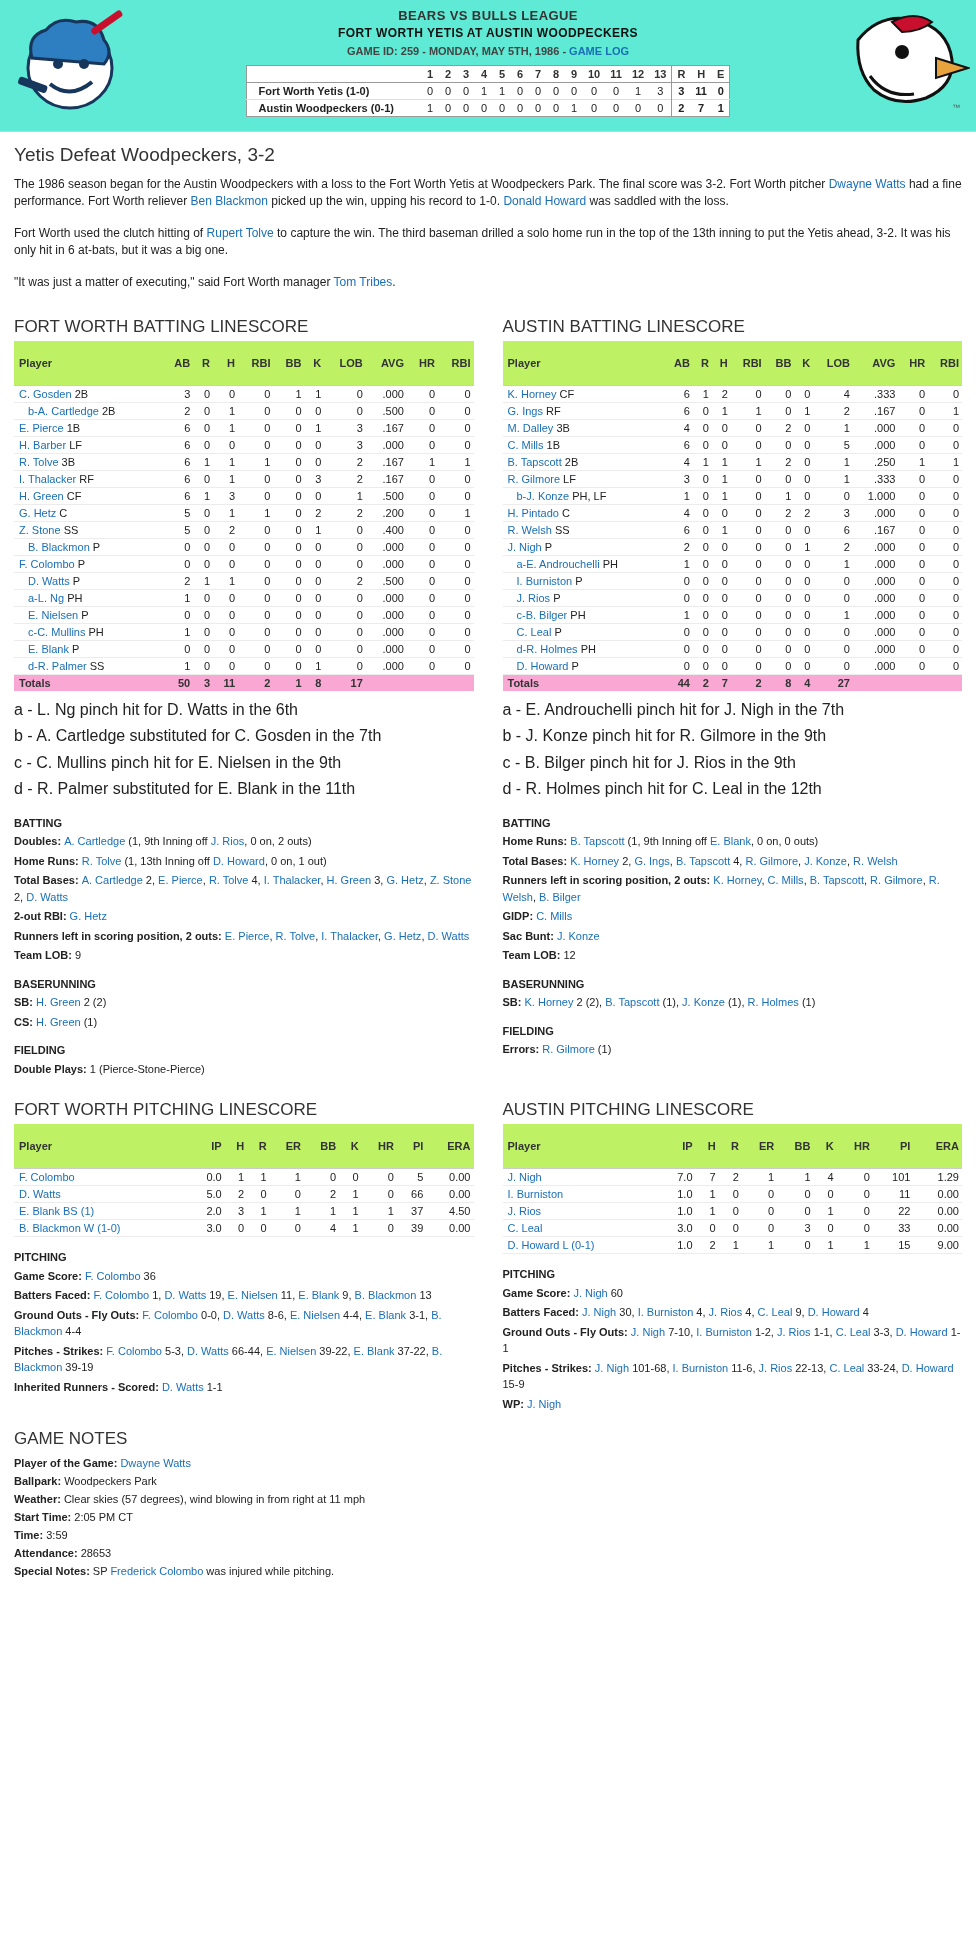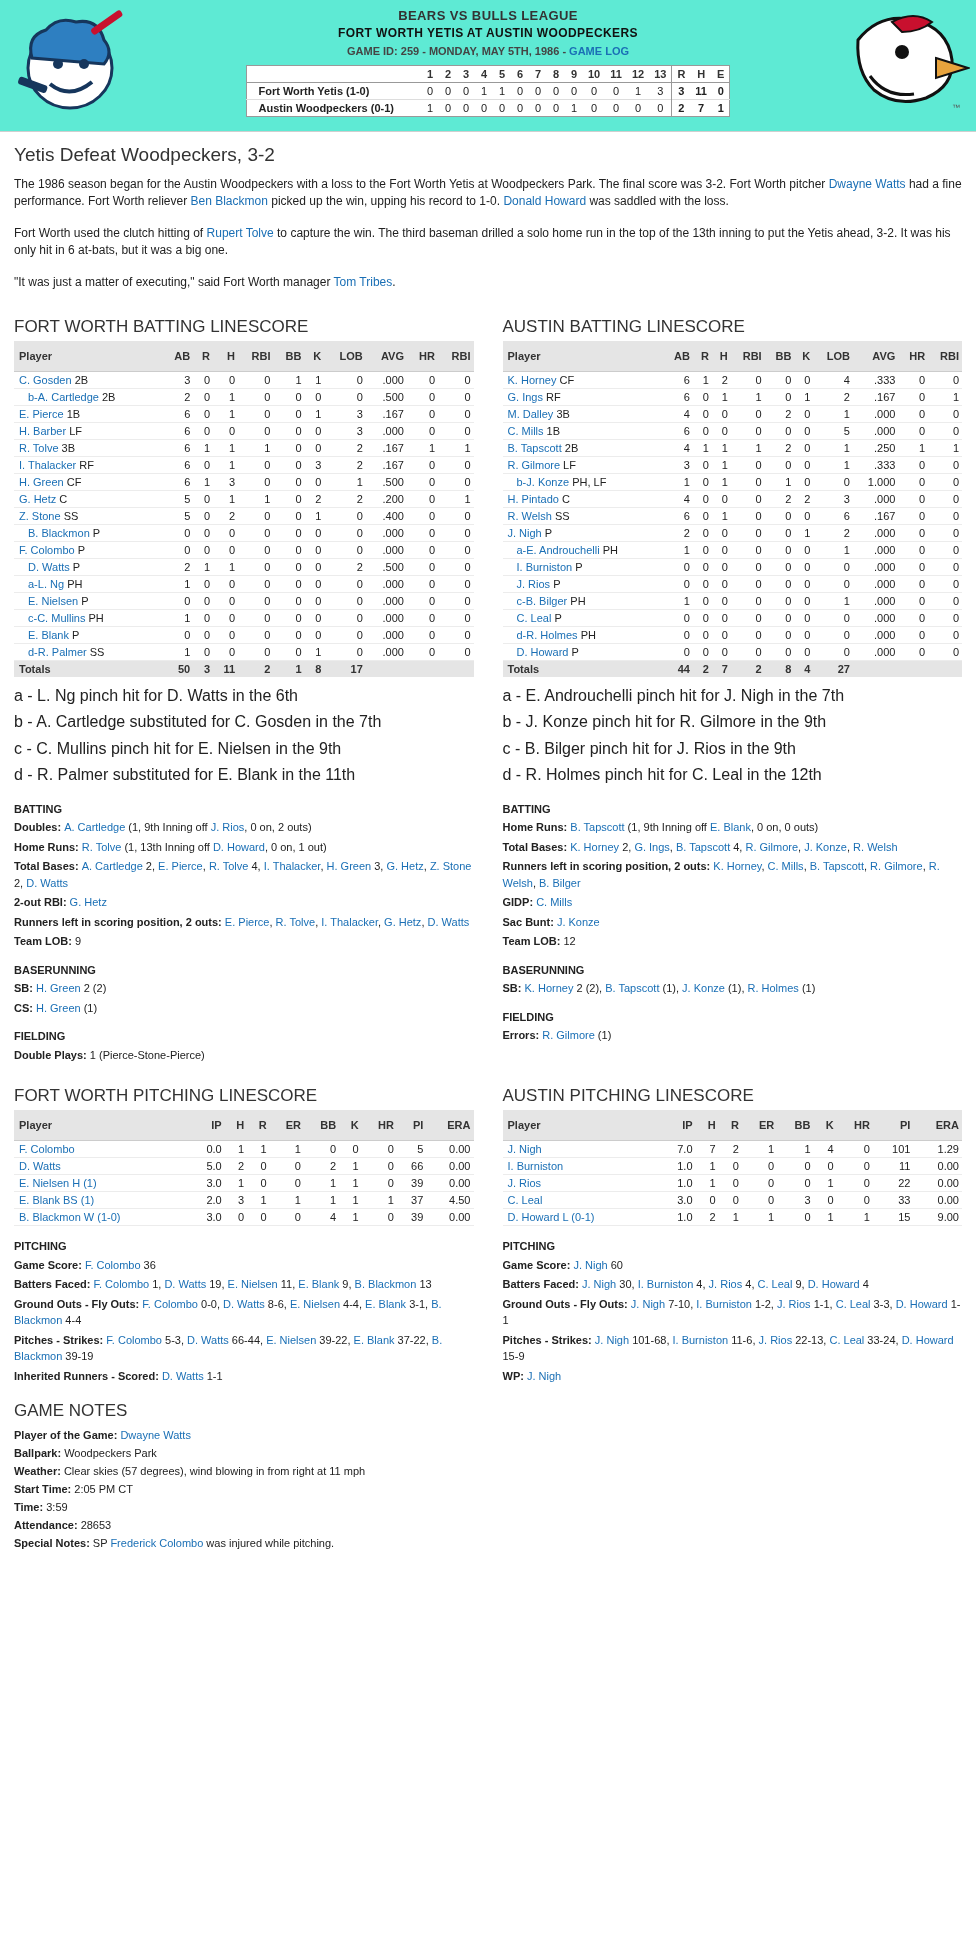--- a/index.html
+++ b/index.html
@@ -42,25 +42,25 @@
   .recap { padding: 12px 14px 6px 14px; }
   .recap h2 { font-size: 19px; font-weight: normal; color:#333; margin: 0 0 10px 0; }
   .recap p { margin: 0 0 14px 0; line-height: 1.45; font-size: 12px; }
 
   .cols { display:flex; gap: 17px; padding: 0 8px; }
   .col { width: 50%; padding: 0 6px; }
 
   .sec-title { font-size: 17px; color:#333; font-weight: normal; margin: 6px 0 4px 0; }
 
   table.stats { width:100%; border-collapse: collapse; font-size: 11px; }
-  table.stats thead th { background:#e5e5e5; color:#333; font-weight:bold; padding:9px 3px; text-align:right; border-bottom:1px solid #ccc;}
+  table.stats thead th { background:#bef264; color:#333; font-weight:bold; padding:16px 3px; text-align:right; border-bottom:1px solid #ccc;}
   table.stats thead th.first { text-align:left; padding-left:5px;}
   table.stats td { padding: 2px 3px; text-align:right; border-bottom:1px solid #ececec;}
   table.stats td.first { text-align:left; padding-left:5px; }
-  table.stats tr.totals td { background:#e5e5e5; font-weight:bold; color:#333; border-bottom:none;}
+  table.stats tr.totals td { background:#f9a8d4; font-weight:bold; color:#333; border-bottom:none;}
   .indent1 { padding-left:14px !important; }
   .pos { color:#222; }
 
   .notes { font-size: 16px; line-height: 1.65; margin-top: 6px; }
   .blk { margin-top: 12px; font-size: 11px; line-height:1.5; }
   .blk .bhead { font-weight:bold; font-size:11px; color:#222; margin-bottom:2px;}
   .blk .row { margin-bottom: 3px; }
   .blk b { font-weight:bold; }
 
   .gamenotes { padding: 14px 14px 18px 14px; }
@@ -791,32 +791,20 @@
             <td>2</td>
             <td>0</td>
             <td>0</td>
             <td>2</td>
             <td>1</td>
             <td>0</td>
             <td>66</td>
             <td>0.00</td>
           </tr>
           <tr>
-            <td class="first"><span class="lnk">E. Nielsen H (1)</span></td>
-            <td>3.0</td>
-            <td>1</td>
-            <td>0</td>
-            <td>0</td>
-            <td>1</td>
-            <td>1</td>
-            <td>0</td>
-            <td>39</td>
-            <td>0.00</td>
-          </tr>
-          <tr>
             <td class="first"><span class="lnk">E. Blank BS (1)</span></td>
             <td>2.0</td>
             <td>3</td>
             <td>1</td>
             <td>1</td>
             <td>1</td>
             <td>1</td>
             <td>1</td>
             <td>37</td>
             <td>4.50</td>

